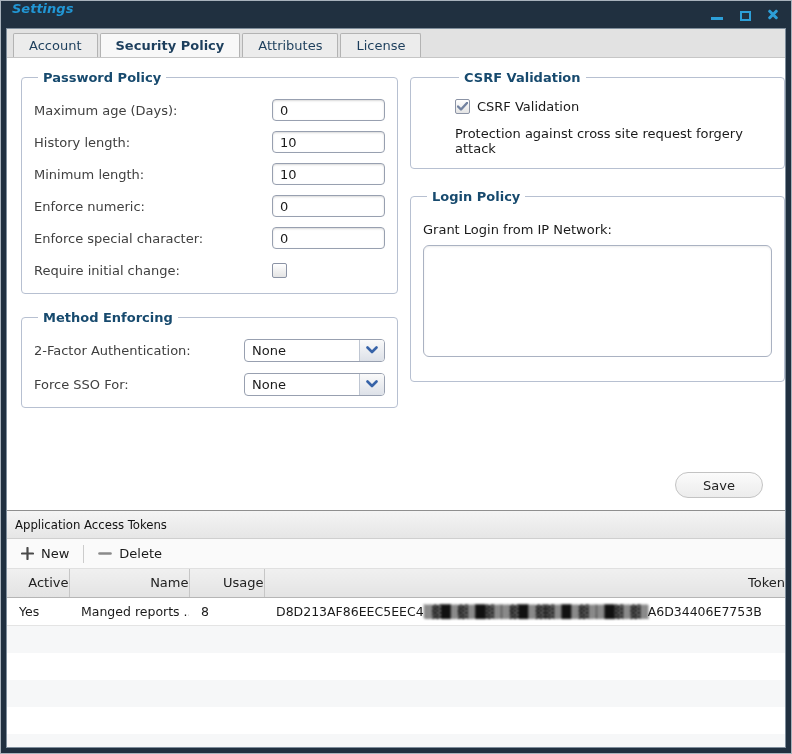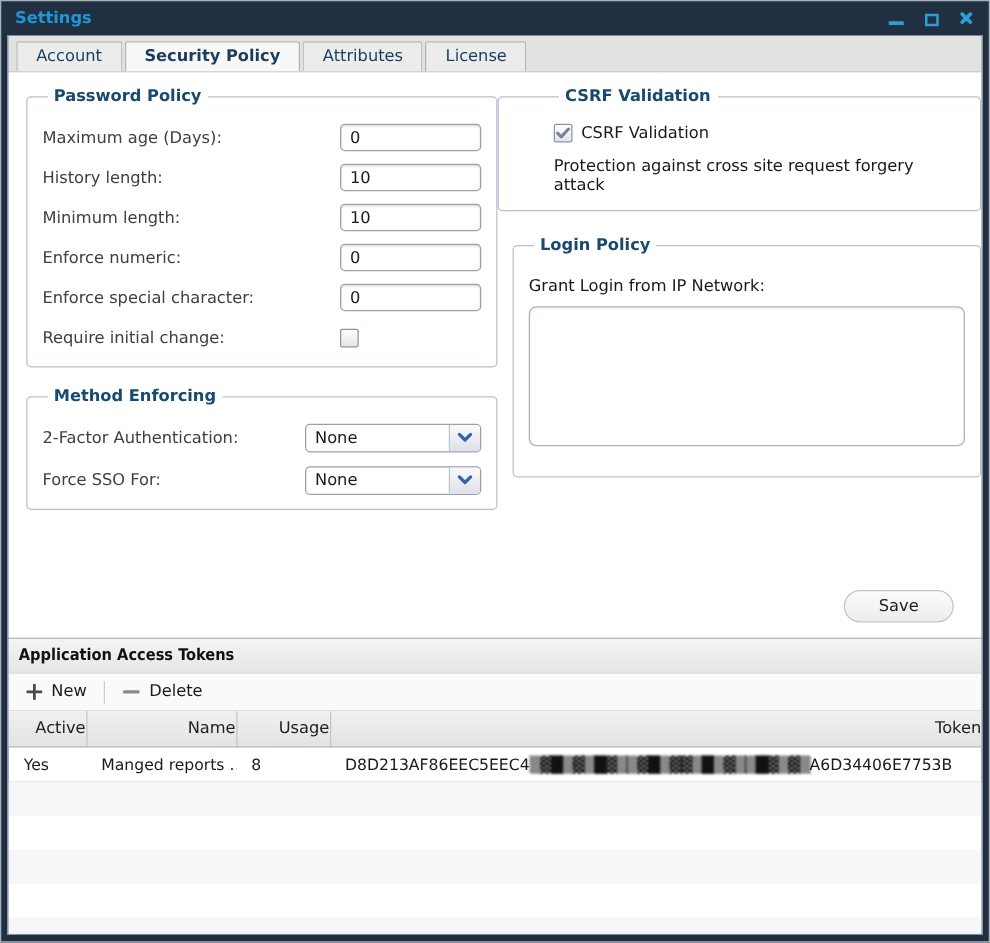--- a/index.html
+++ b/index.html
@@ -10,22 +10,23 @@
     overflow:hidden;
   }
   .window {
     width:792px; height:754px;
     background:#203040;
     border:1px solid #a8b2bc;
     padding:0 5px 5px 5px;
   }
   .titlebar {
     height:27px;
-    display:flex; align-items:center;
+    display:flex; 
     padding:0 6px;
+    font-style:italic;
   }
   .titlebar .title {
     color:#2196d4; font-weight:bold; font-size:13px;
     flex:1;
   }
   .win-controls { display:flex; align-items:center; gap:14px; }
   .win-btn { width:14px; height:14px; display:flex; align-items:flex-end; justify-content:center; cursor:default; }
   .min-glyph { width:12px; height:3px; background:#2d9fd8; margin-bottom:2px; }
   .max-glyph { width:11px; height:10px; border:2px solid #2d9fd8; margin-bottom:1px; }
   .close-glyph { width:14px; height:14px; position:relative; }
@@ -135,21 +136,21 @@
     cursor:default;
   }
   
   .tokens { flex:1; display:flex; flex-direction:column; border-top:1px solid #8f8f8f; }
   .tokens-header {
     height:28px; flex:none;
     background:linear-gradient(#f4f4f4,#e6e6e6);
     border-bottom:1px solid #cfcfcf;
     display:flex; align-items:center;
     padding-left:8px;
-    font-size:13px; font-weight:bold; color:#111;
+    font-size:13px; font-weight:normal; color:#111;
     font-stretch:condensed;
   }
   .tokens-toolbar {
     height:30px; flex:none;
     background:#fafafa;
     border-bottom:1px solid #e0e0e0;
     display:flex; align-items:center;
     padding-left:8px;
   }
   .tool-btn {
@@ -272,21 +273,21 @@
                     <polyline class="chev" points="1.5,1.5 6,6 10.5,1.5"></polyline>
                   </svg>
               </span>
             </div>
           </div>
         </fieldset>
       </div>
 
       <div class="col-right">
 
-        <fieldset style="margin-left:0; margin-right:0;padding-left:44px;">
+        <fieldset style="margin-left:12px; margin-right:0;padding-left:44px;">
           <legend>CSRF Validation</legend>
           <div class="cb-row">
             <span class="checkbox checked">
               <svg width="11" height="9" viewBox="0 0 11 9">
                   <polyline class="checkmark" points="1,4.5 4,7.5 10,1"></polyline>
                 </svg>
             </span>
             <span class="cb-label">CSRF Validation</span>
           </div>
           <div class="csrf-desc">Protection against cross site request forgery attack</div>

